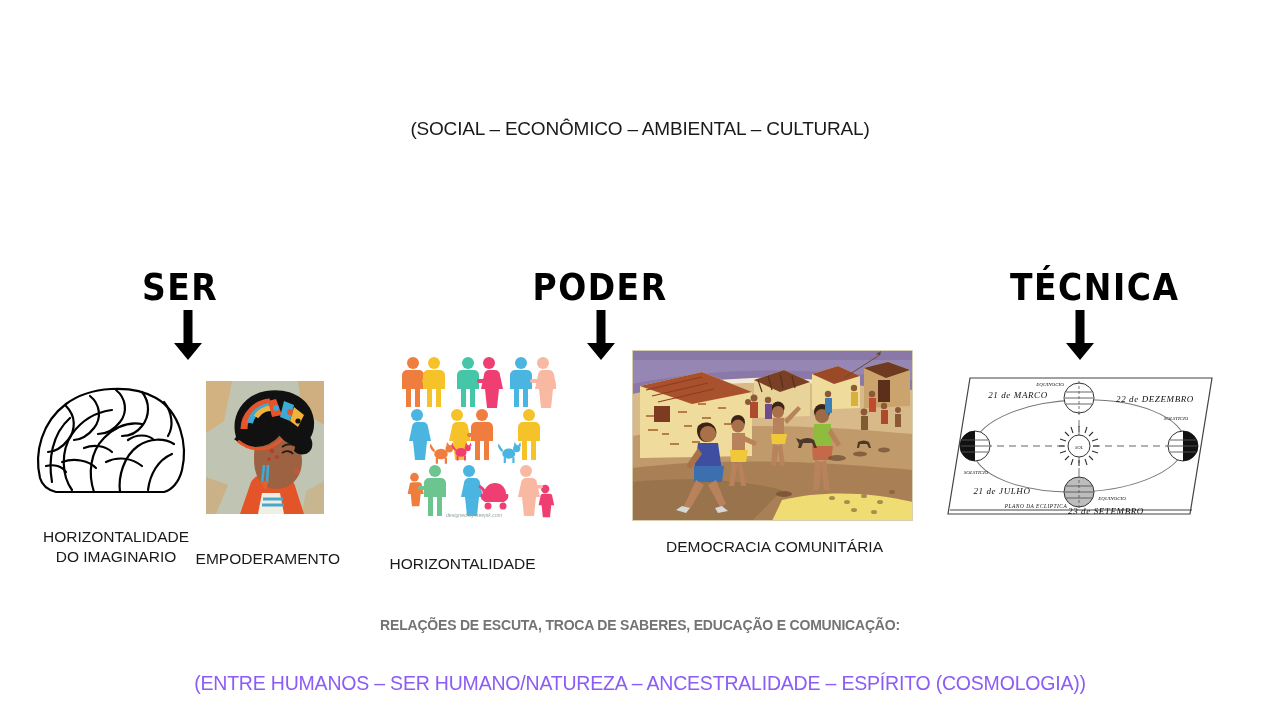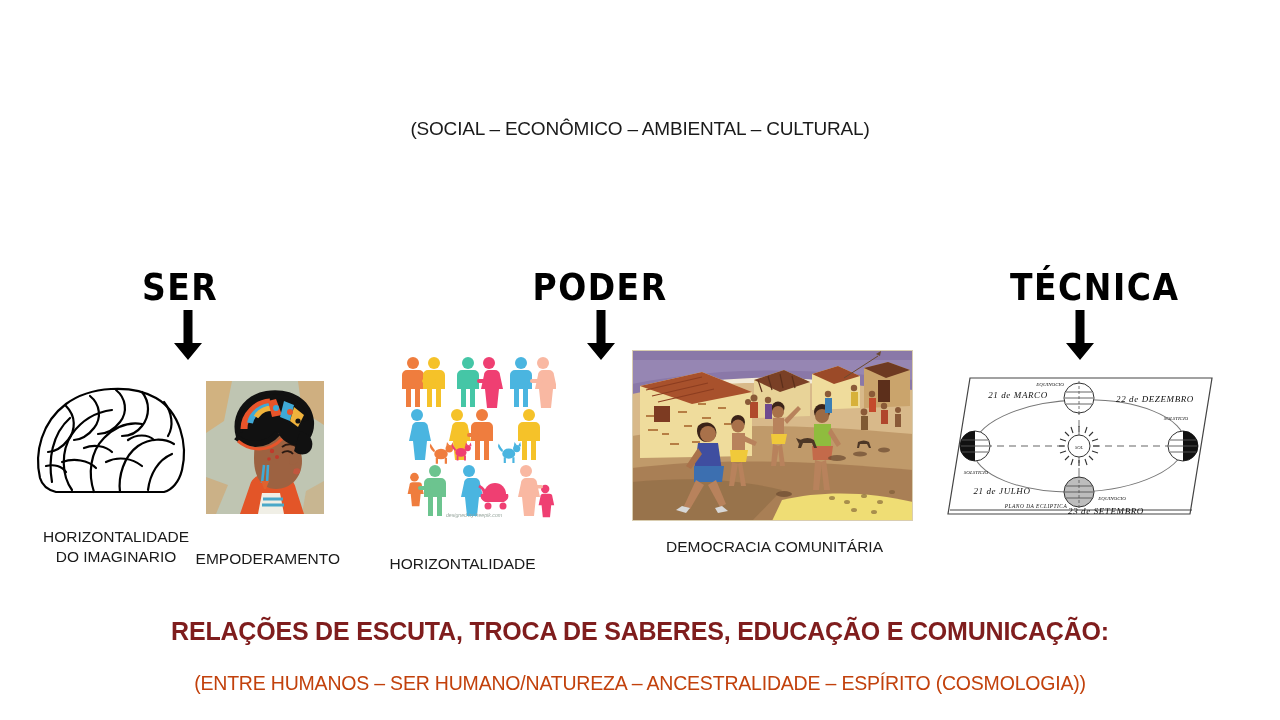--- a/index.html
+++ b/index.html
@@ -20,22 +20,22 @@
   .banner {
     position: absolute;
     left: 0; width: 1280px;
     text-align: center;
     font-weight: bold;
     letter-spacing: -0.2px;
     white-space: nowrap;
   }
   #title-main   { top: 58px;  font-size: 19.5px; color: #E02020; }
   #title-sub    { top: 118px; font-size: 19px; color: #1a1a1a; font-weight: normal; }
-  #footer-main  { top: 617px; font-size: 25px; color: #7f1d1d; }
-  #footer-sub   { top: 672px; font-size: 19.5px; color: #c2410c; font-weight: normal; }
+  #footer-main  { top: 617px; font-size: 14px; color: #737373; }
+  #footer-sub   { top: 672px; font-size: 19.5px; color: #8b5cf6; font-weight: normal; }
 
   
   .col-head {
     position: absolute;
     font-family: "DejaVu Sans", sans-serif;
     font-weight: bold;
     font-size: 33px;
     color: #000;
     letter-spacing: 1.5px;
     text-align: center;

